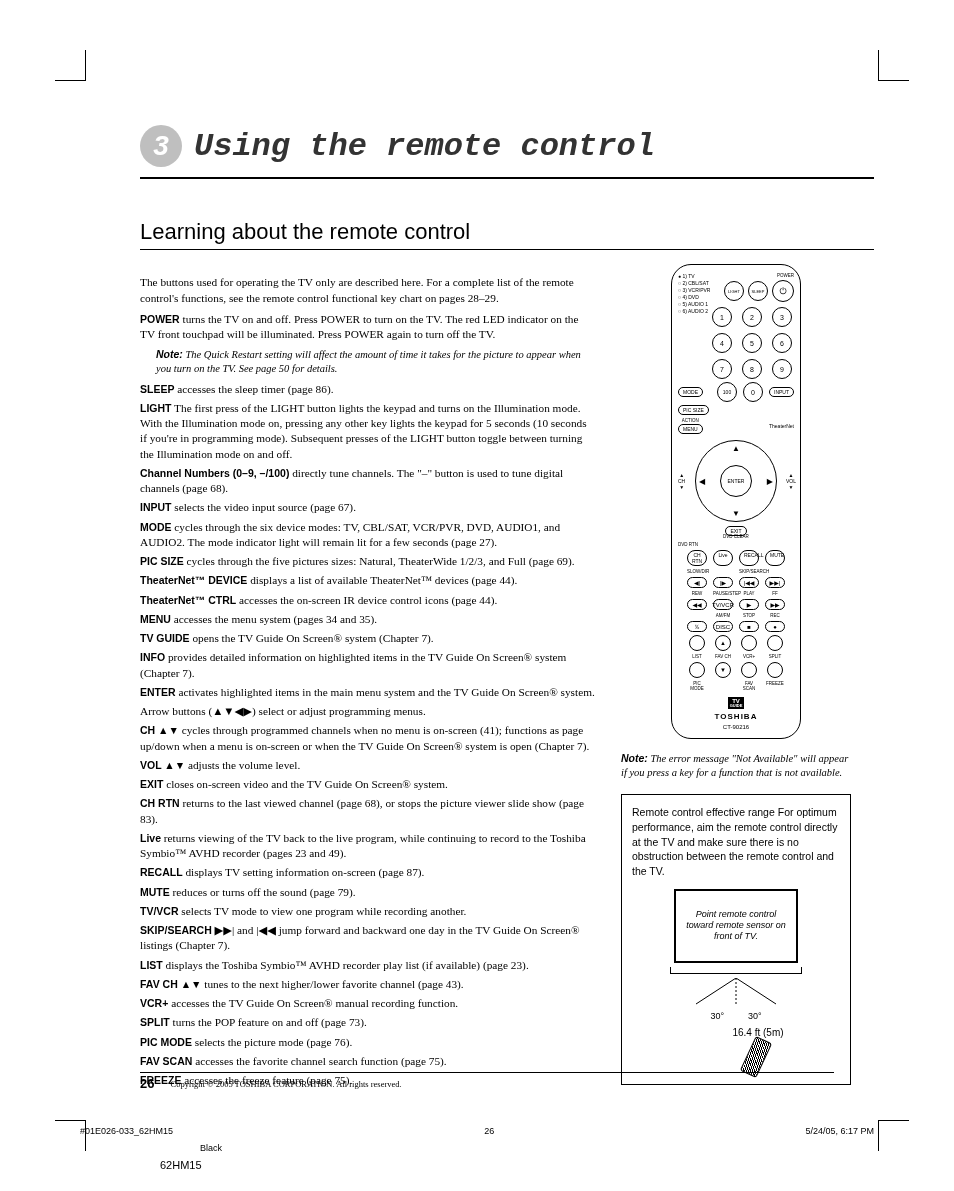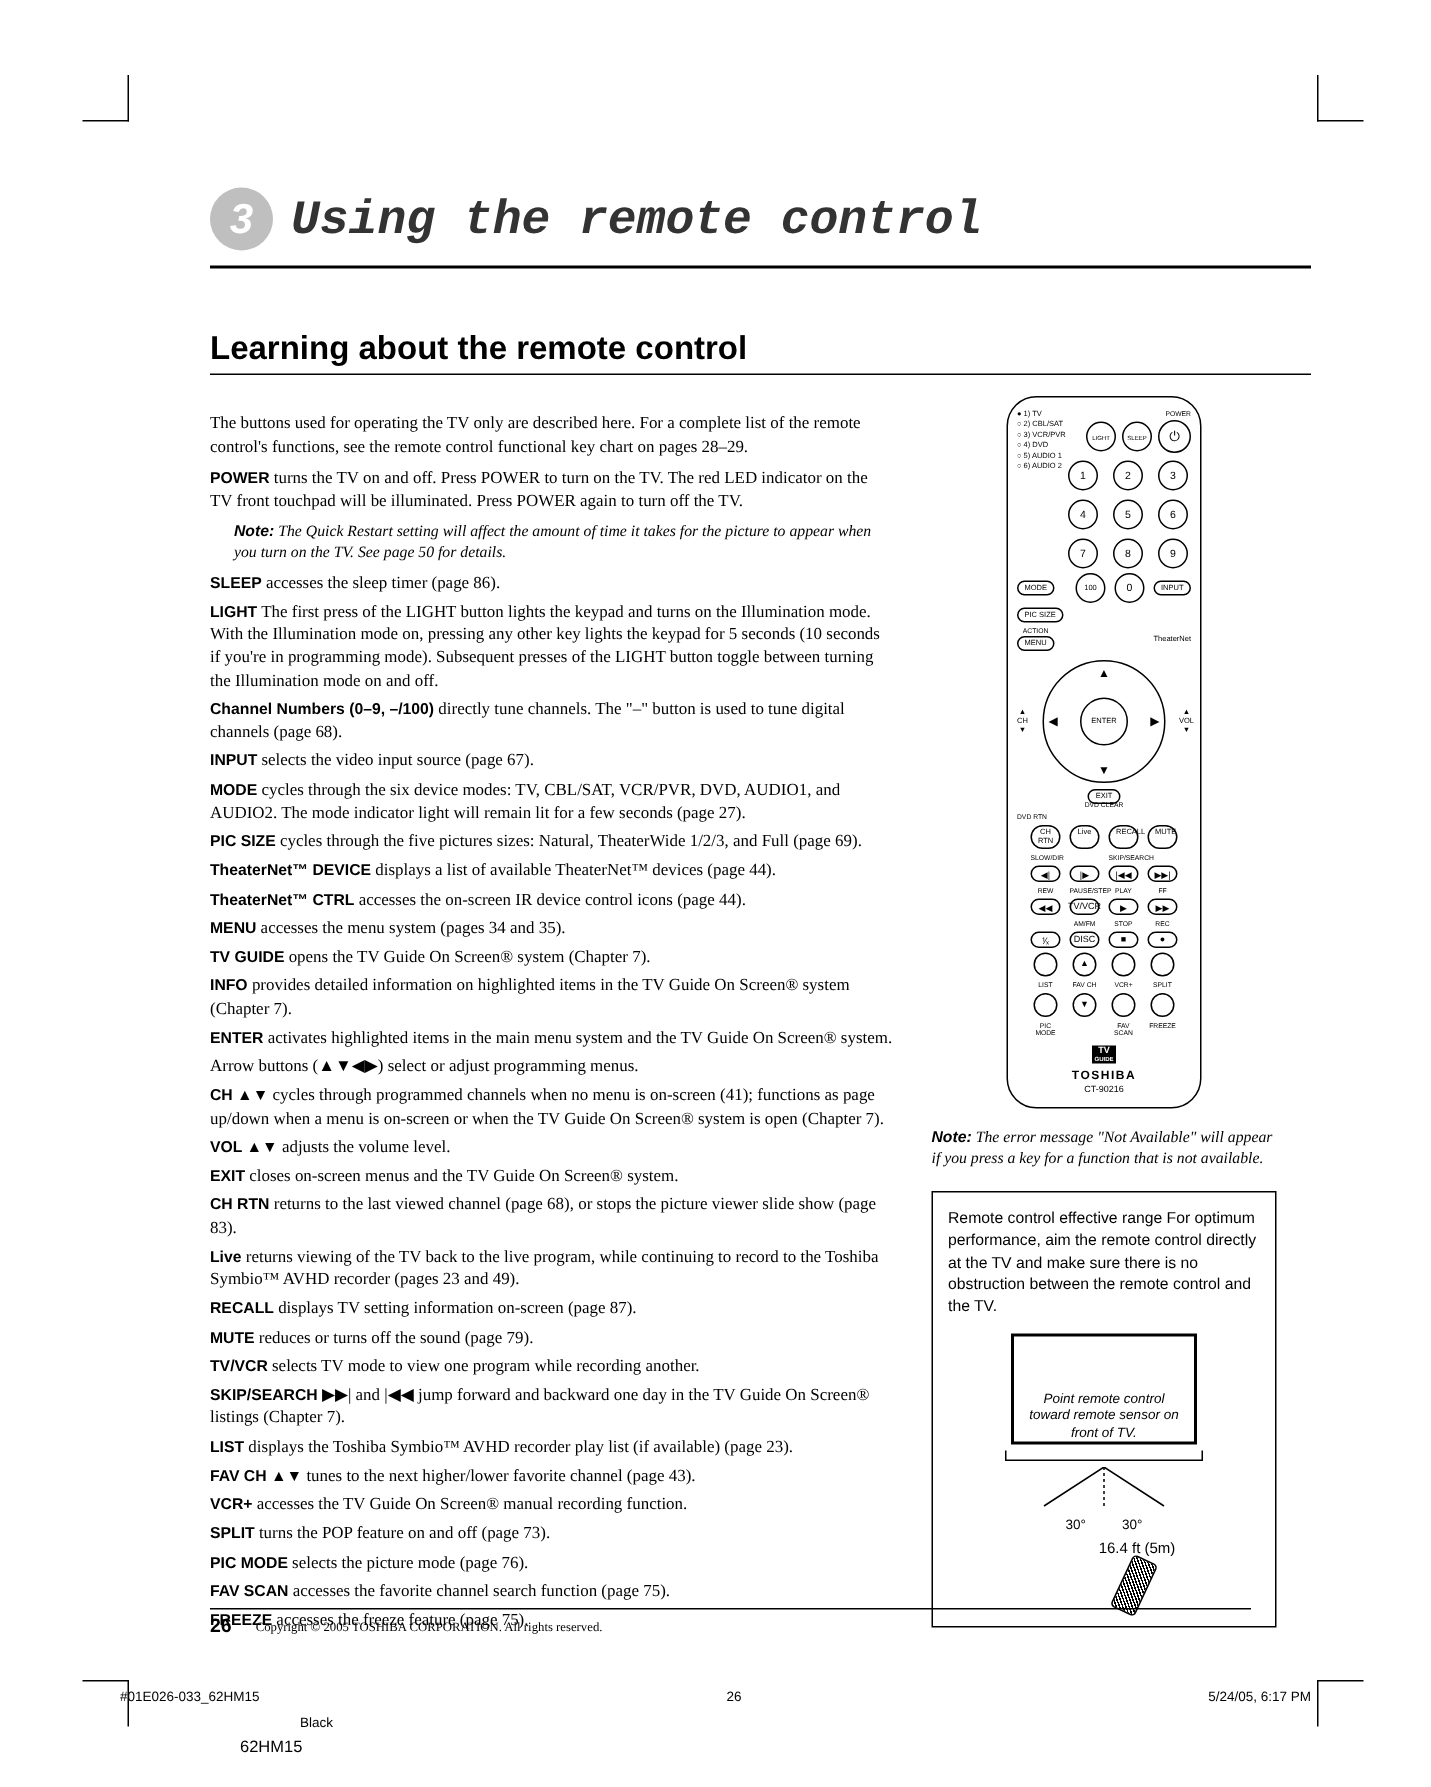--- a/index.html
+++ b/index.html
@@ -55,21 +55,21 @@
   }
   .rule-thick {
     border: none;
     border-top: 2px solid #000;
     margin: 6px 0 0 0;
   }
 
   h2.section-title {
     font-family: Arial, Helvetica, sans-serif;
     font-size: 22px;
-    font-weight: bold;
+    font-weight: normal;
     margin: 40px 0 4px 0;
   }
   .rule-thin {
     border: none;
     border-top: 1px solid #000;
     margin: 0 0 14px 0;
   }
 
   .columns {
     display: flex;
@@ -169,21 +169,21 @@
     margin-top: 10px;
     display: flex;
     flex-direction: column;
     align-items: center;
     gap: 4px;
   }
   .tv-box {
     width: 120px; height: 70px;
     border: 2px solid #000;
     position: relative;
-    display:flex;align-items:flex-end;justify-content:center;
+    display:flex;align-items:center;justify-content:center;
   }
   .tv-caption {
     font-style: italic;
     font-size: 9px;
     text-align: center;
     line-height: 1.25;
     padding: 0 6px;
   }
   .tv-stand{width:130px;height:6px;border:1px solid #000;border-top:none;}
   .angle-row{display:flex;gap:24px;font-size:9px;}
@@ -249,21 +249,21 @@
           <p class="def"><span class="term">TheaterNet™ CTRL</span><span> accesses the on-screen IR device control icons (page 44).</span></p>
           <p class="def"><span class="term">MENU</span><span> accesses the menu system (pages 34 and 35).</span></p>
           <p class="def"><span class="term">TV GUIDE</span><span> opens the TV Guide On Screen® system (Chapter 7).</span></p>
           <p class="def"><span class="term">INFO</span><span> provides detailed information on highlighted items in the TV Guide On Screen® system (Chapter 7).</span></p>
           <p class="def"><span class="term">ENTER</span><span> activates highlighted items in the main menu system and the TV Guide On Screen® system.</span></p>
         </div>
       <p class="def">Arrow buttons (▲▼◀▶) select or adjust programming menus.</p>
       <div id="defs3">
           <p class="def"><span class="term">CH ▲▼</span><span> cycles through programmed channels when no menu is on-screen (41); functions as page up/down when a menu is on-screen or when the TV Guide On Screen® system is open (Chapter 7).</span></p>
           <p class="def"><span class="term">VOL ▲▼</span><span> adjusts the volume level.</span></p>
-          <p class="def"><span class="term">EXIT</span><span> closes on-screen menus and the TV Guide On Screen® system.</span></p>
+          <p class="def"><span class="term">EXIT</span><span> closes on-screen video and the TV Guide On Screen® system.</span></p>
           <p class="def"><span class="term">CH RTN</span><span> returns to the last viewed channel (page 68), or stops the picture viewer slide show (page 83).</span></p>
           <p class="def"><span class="term">Live</span><span> returns viewing of the TV back to the live program, while continuing to record to the Toshiba Symbio™ AVHD recorder (pages 23 and 49).</span></p>
           <p class="def"><span class="term">RECALL</span><span> displays TV setting information on-screen (page 87).</span></p>
           <p class="def"><span class="term">MUTE</span><span> reduces or turns off the sound (page 79).</span></p>
           <p class="def"><span class="term">TV/VCR</span><span> selects TV mode to view one program while recording another.</span></p>
           <p class="def"><span class="term">SKIP/SEARCH</span><span>  ▶▶| and |◀◀  jump forward and backward one day in the TV Guide On Screen® listings (Chapter 7).</span></p>
           <p class="def"><span class="term">LIST</span><span> displays the Toshiba Symbio™ AVHD recorder play list (if available) (page 23).</span></p>
           <p class="def"><span class="term">FAV CH  ▲▼</span><span> tunes to the next higher/lower favorite channel  (page 43).</span></p>
           <p class="def"><span class="term">VCR+</span><span> accesses the TV Guide On Screen® manual recording function.</span></p>
           <p class="def"><span class="term">SPLIT</span><span> turns the POP feature on and off (page 73).</span></p>

